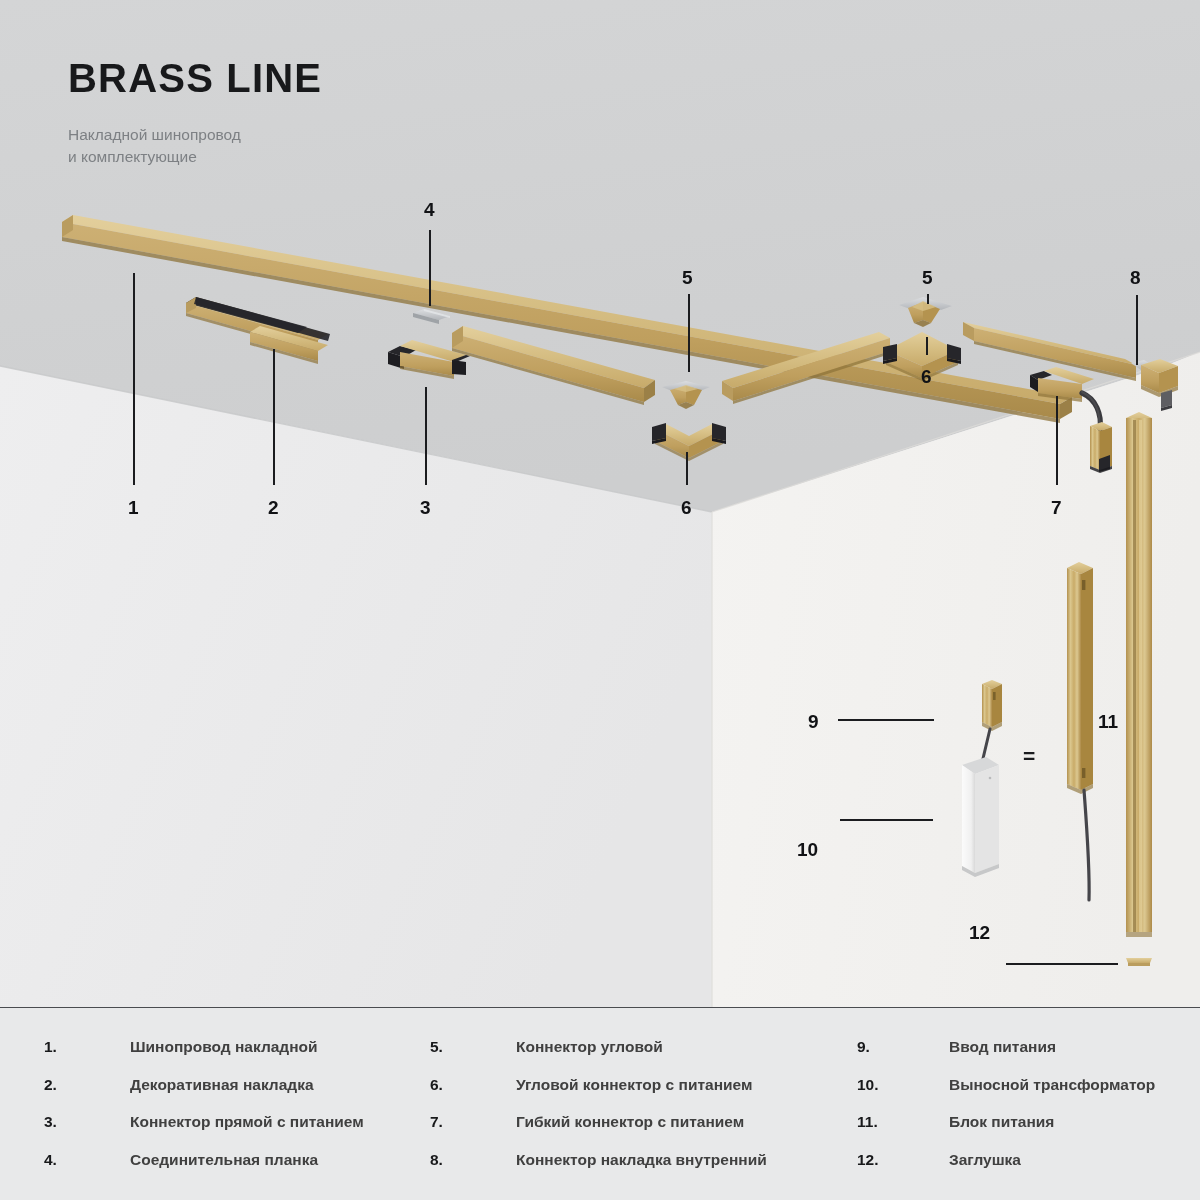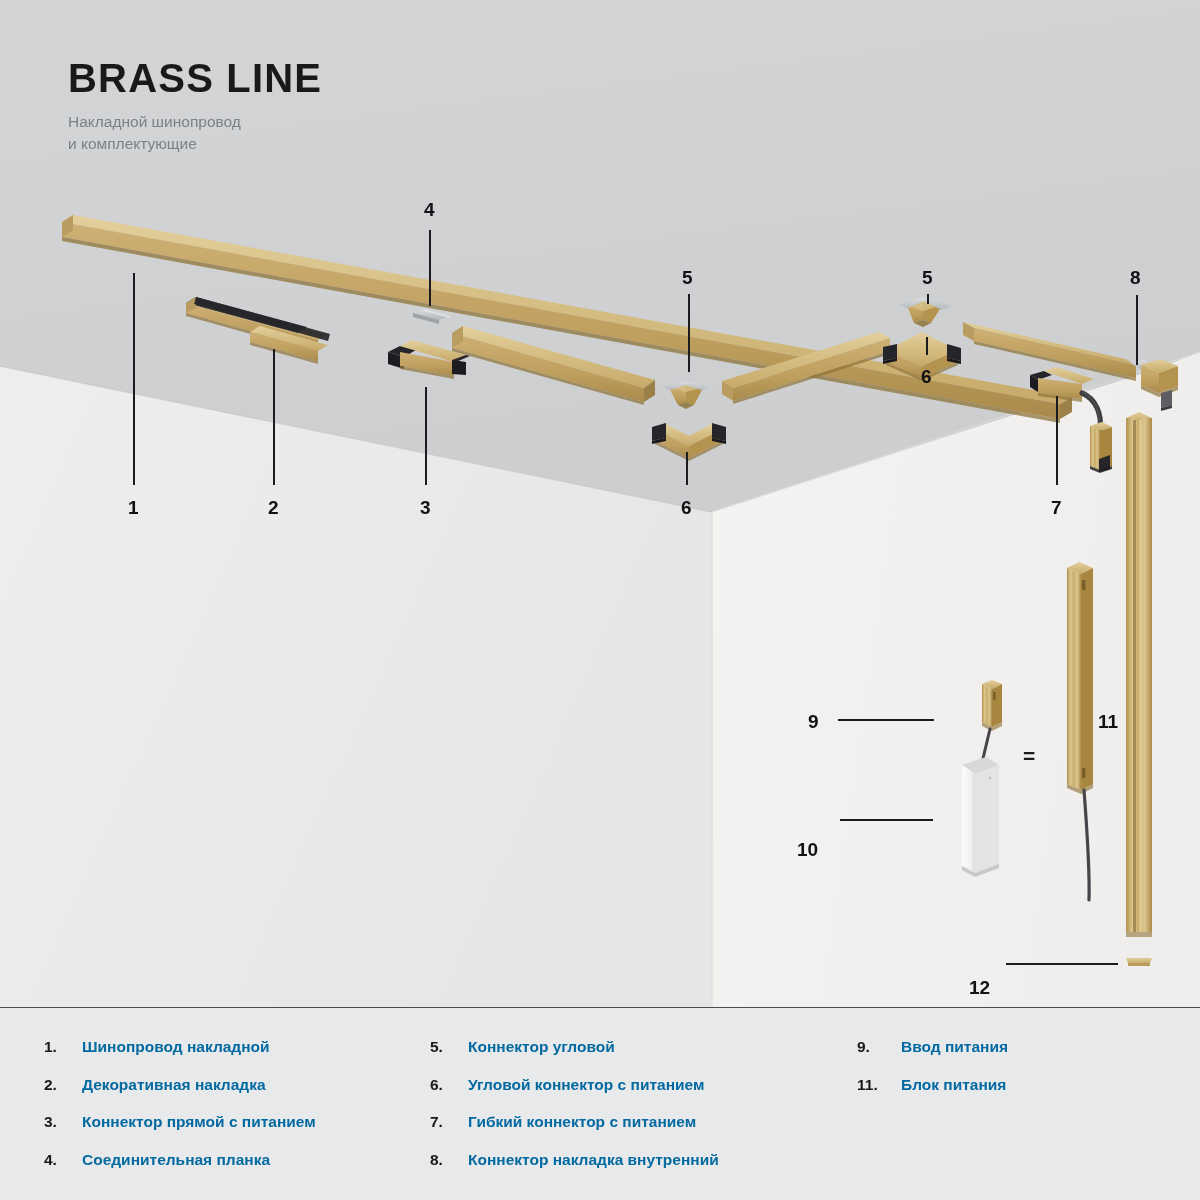--- a/index.html
+++ b/index.html
@@ -13,21 +13,21 @@
   }
   #stage { position:absolute; left:0; top:0; width:1200px; height:1068px; }
 
   
   #header { position:absolute; left:68px; top:58px; z-index:40; }
   #title {
     font-size:40px; font-weight:bold; letter-spacing:1.2px;
     color:#18191b; line-height:1;
   }
   #subtitle {
-    margin-top:13px; font-size:15.5px; color:#7d8084;
+    margin-top:26px; font-size:15.5px; color:#7d8084;
     line-height:1.45; font-weight:400; white-space:pre-line;
   }
 
   
   #scene { position:absolute; left:0; top:0; width:1200px; height:1008px; overflow:hidden; z-index:5; }
   #scene svg { display:block; }
 
   
   .lbl {
     position:absolute; z-index:30;
@@ -55,21 +55,21 @@
   .lg-col { display:flex; flex-direction:column; gap:0; }
   .lg-col.c1 { width:415px; padding-left:44px; }
   .lg-col.c2 { width:425px; padding-left:15px; }
   .lg-col.c3 { width:360px; padding-left:17px; }
   .lg-row { display:flex; align-items:baseline; height:37.5px; }
   .lg-num {
     font-size:15.5px; font-weight:bold; color:#18191b;
     width:38px; flex:0 0 38px; text-align:left;
   }
   .lg-col.c3 .lg-num { width:44px; flex:0 0 44px; }
-  .lg-txt { font-size:15.5px; font-weight:bold; color:#0369a1; }
+  .lg-txt { font-size:15.5px; font-weight:bold; color:#404040;margin-left:48px; }
 </style>
 </head>
 <body>
 
 <div id="stage">
 
   <div id="header">
     <div id="title">BRASS LINE</div>
     <div id="subtitle">Накладной шинопровод
 и комплектующие</div>
@@ -339,21 +339,21 @@
   <div class="lbl" style="left:424px;  top:200px;">4</div>
   <div class="lbl" style="left:682px;  top:268px;">5</div>
   <div class="lbl" style="left:922px;  top:268px;">5</div>
   <div class="lbl" style="left:681px;  top:498px;">6</div>
   <div class="lbl" style="left:921px;  top:367px;">6</div>
   <div class="lbl" style="left:1051px; top:498px;">7</div>
   <div class="lbl" style="left:1130px; top:268px;">8</div>
   <div class="lbl" style="left:808px;  top:712px;">9</div>
   <div class="lbl" style="left:797px;  top:812px;margin-top:28px;">10</div>
   <div class="lbl" style="left:1098px; top:712px;text-align:right;">11</div>
-  <div class="lbl" style="left:969px;  top:978px;">12</div>
+  <div class="lbl" style="left:969px;  top:923px;">12</div>
 
   <div class="eqsign" style="left:1023px; top:745px;">=</div>
 
   <div id="legend-divider"></div>
 
   <div id="legend">
 
     <div class="lg-col c1">
       <div class="lg-row">
         <span class="lg-num">1.</span>
@@ -391,20 +391,28 @@
         <span class="lg-txt">Коннектор накладка внутренний</span>
       </div>
     </div>
 
     <div class="lg-col c3">
       <div class="lg-row">
         <span class="lg-num">9.</span>
         <span class="lg-txt">Ввод питания</span>
       </div>
       <div class="lg-row">
+        <span class="lg-num">10.</span>
+        <span class="lg-txt">Выносной трансформатор</span>
+      </div>
+      <div class="lg-row">
         <span class="lg-num">11.</span>
         <span class="lg-txt">Блок питания</span>
       </div>
+      <div class="lg-row">
+        <span class="lg-num">12.</span>
+        <span class="lg-txt">Заглушка</span>
+      </div>
     </div>
 
   </div>
 
 </div>
 
 </body></html>

